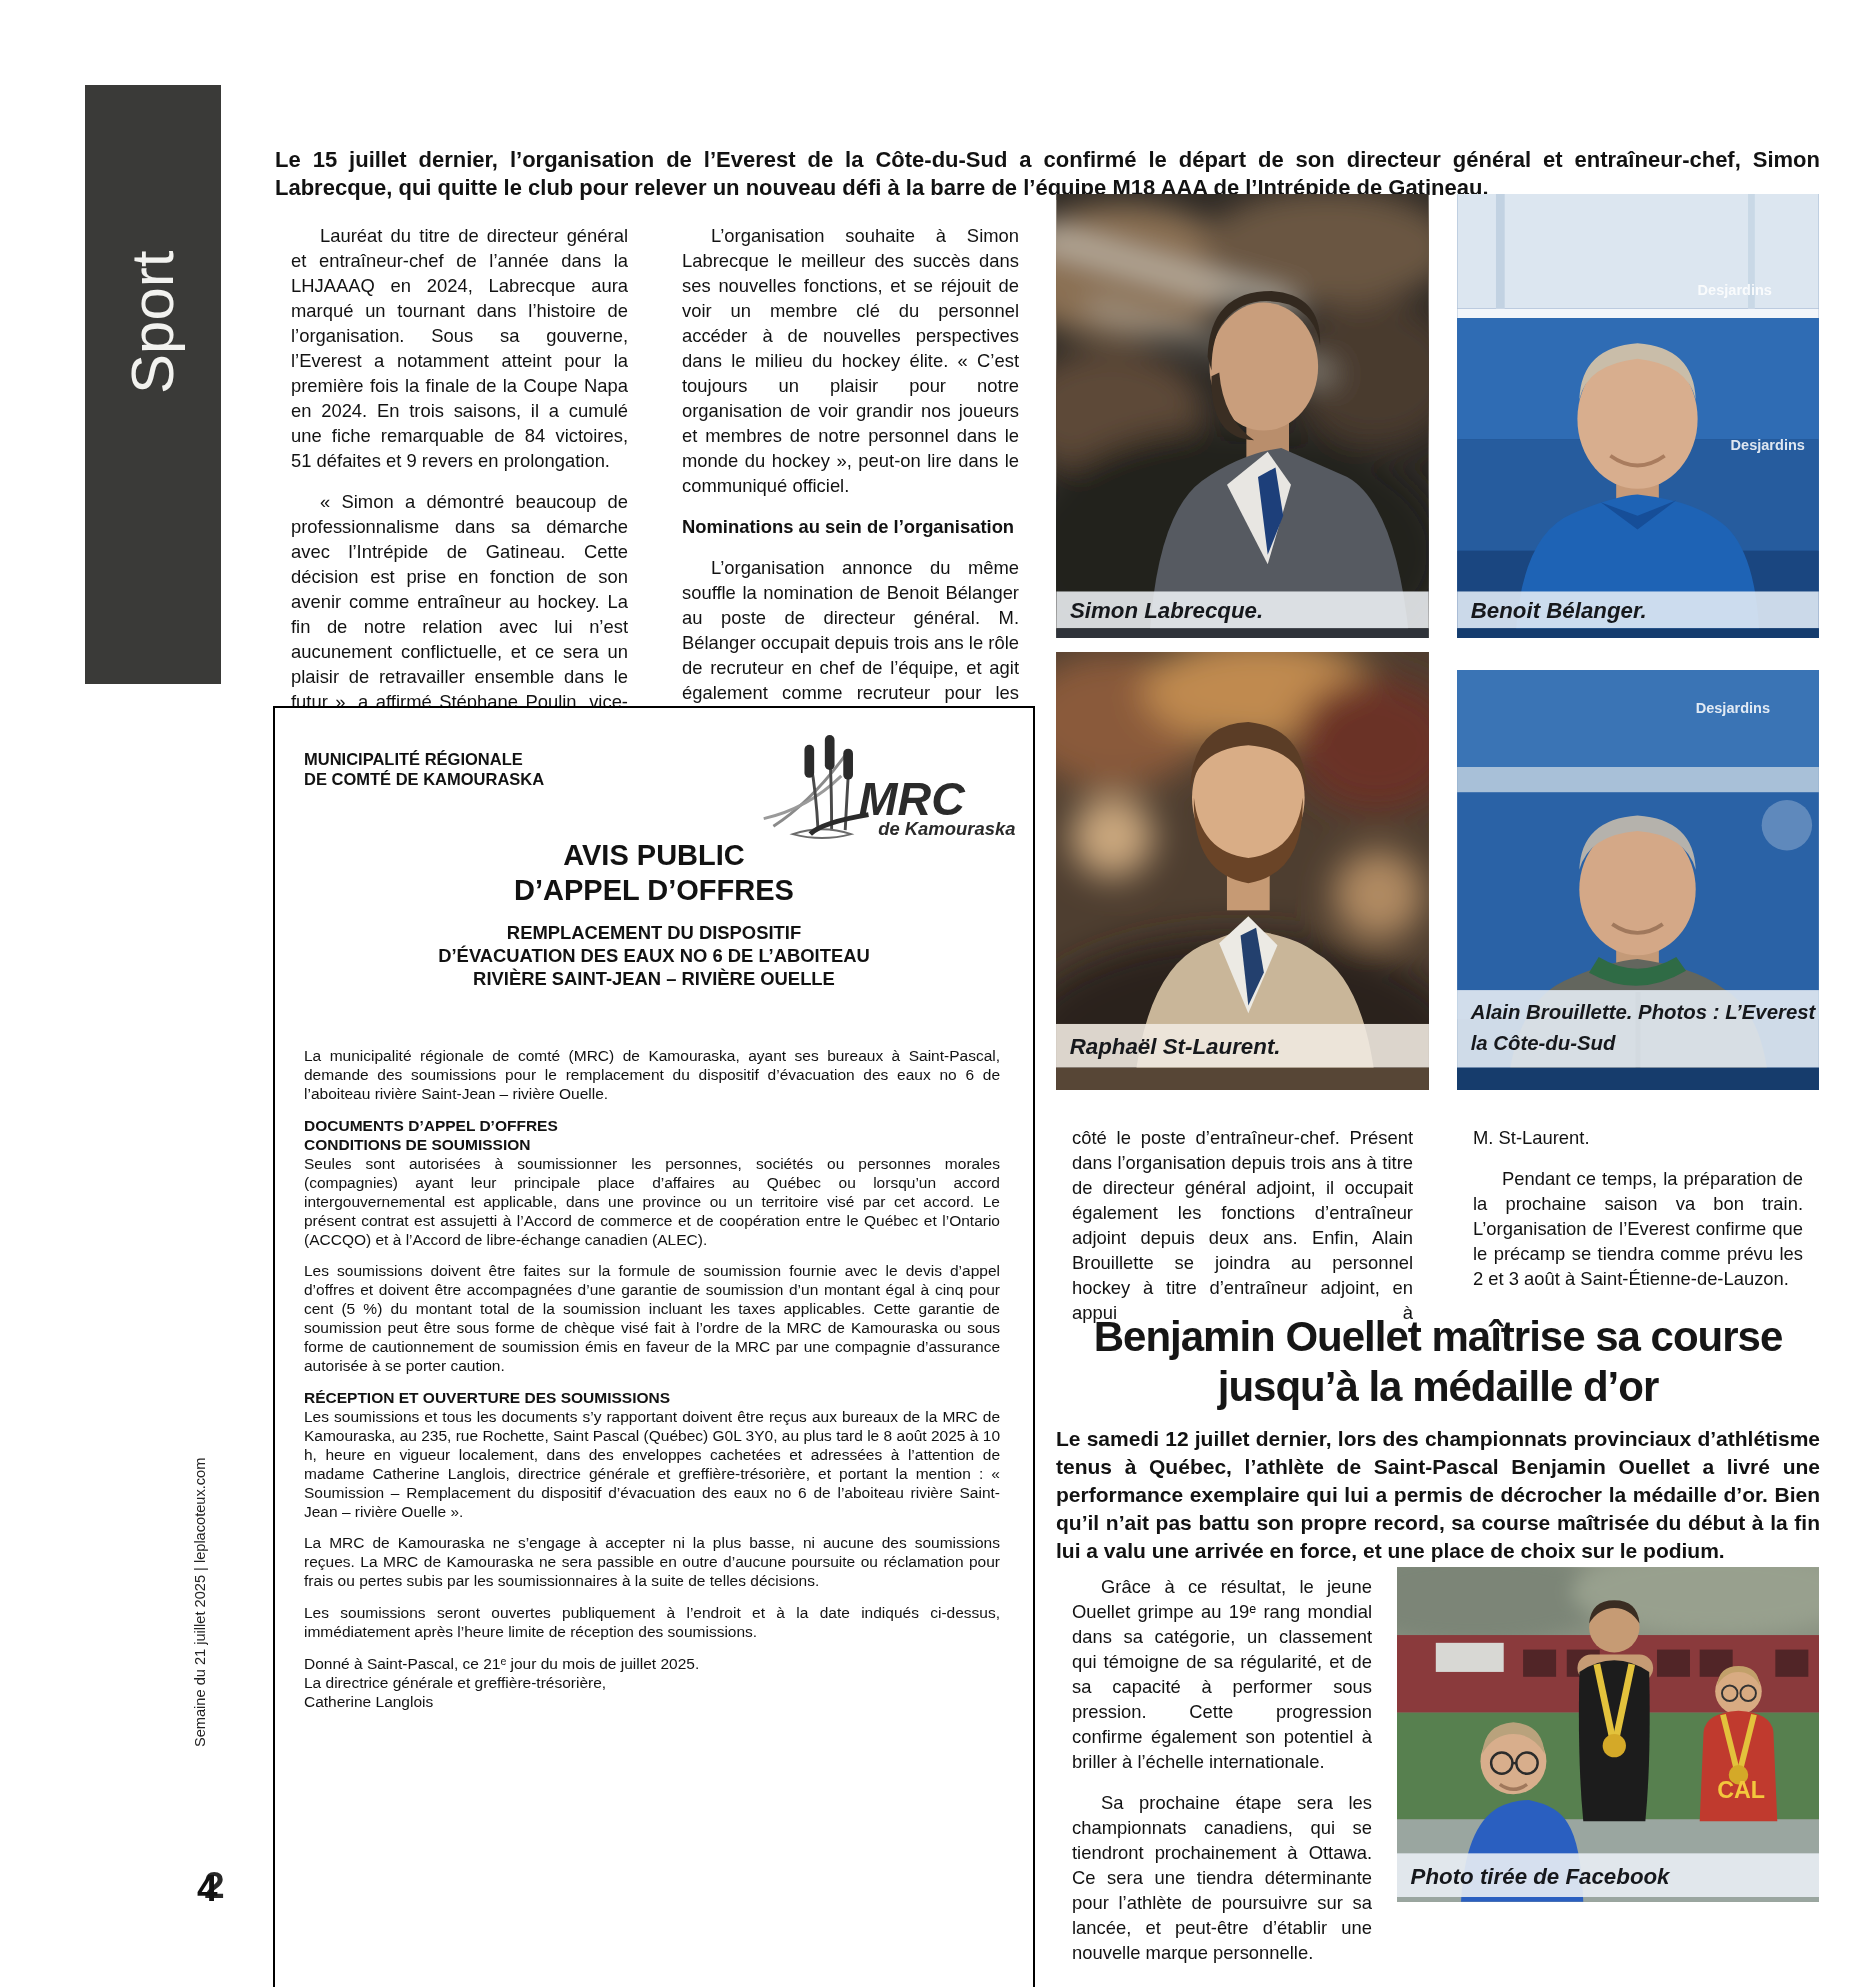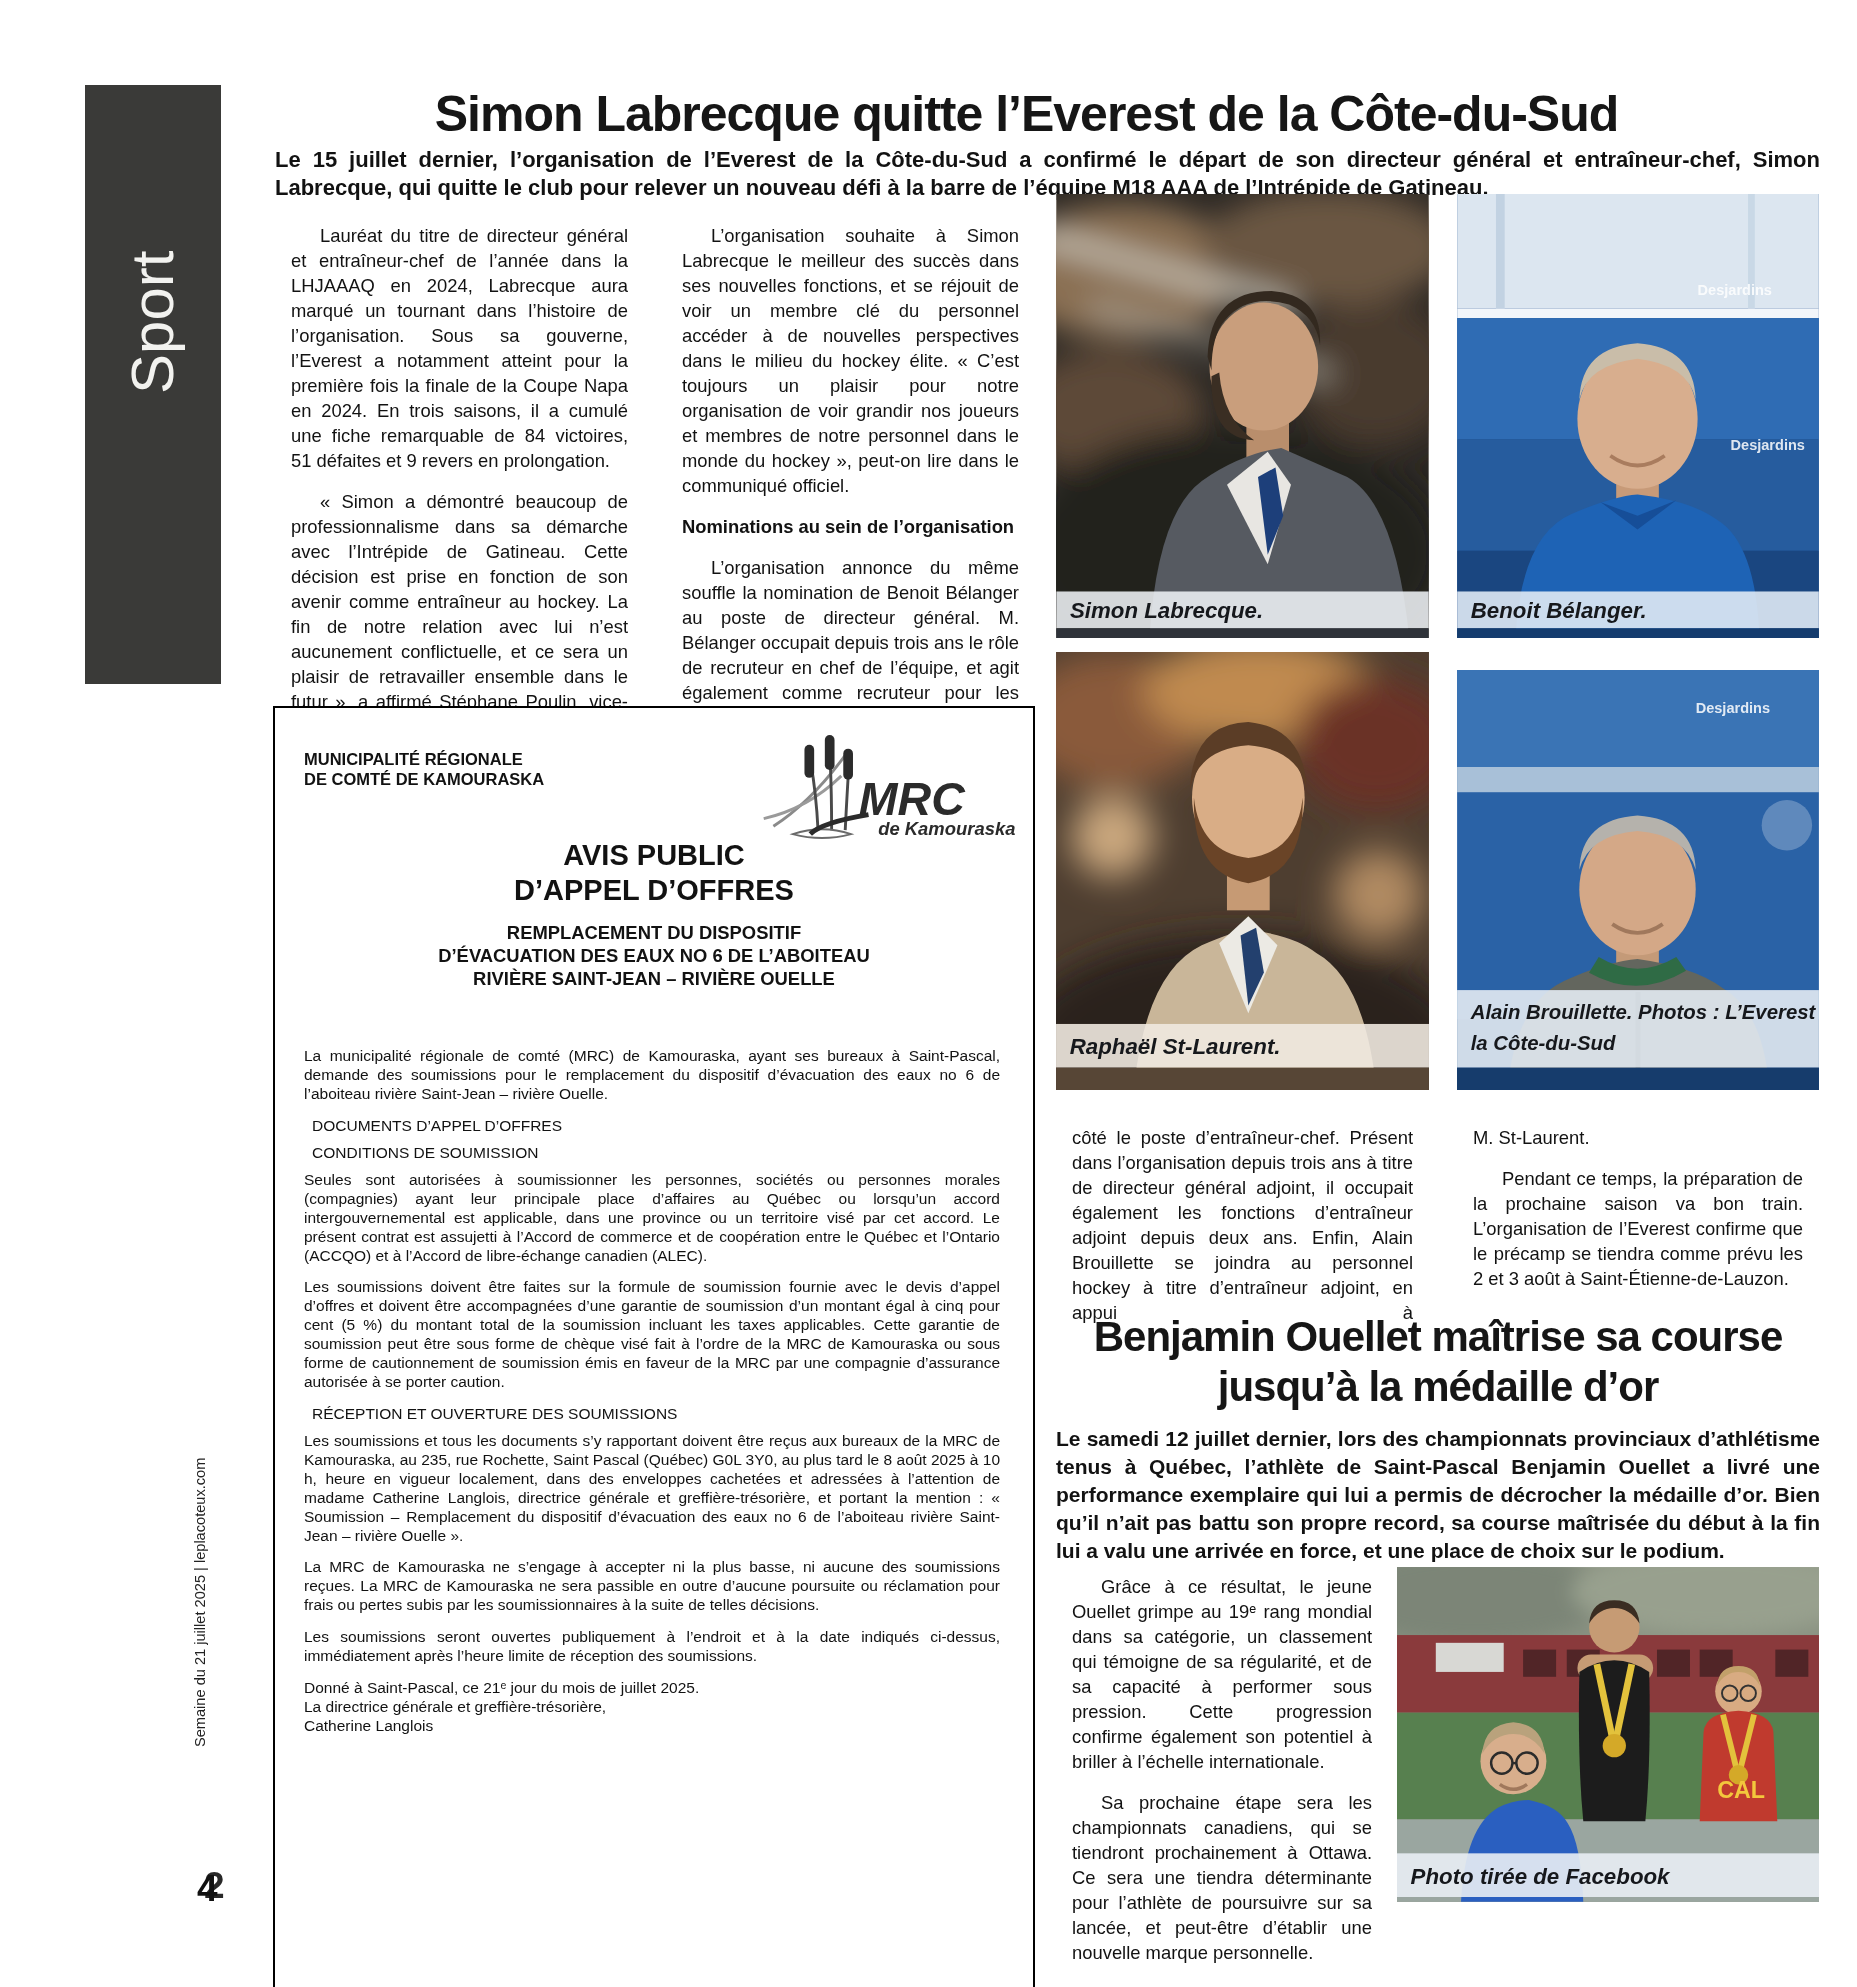--- a/index.html
+++ b/index.html
@@ -36,38 +36,37 @@
   .board{font:700 15px "Liberation Sans",sans-serif;fill:#fff;opacity:.85;}
   .jersey{font:700 24px "Liberation Sans",sans-serif;fill:#f3c73c;}
   
   .avis{left:273px;top:706px;width:762px;height:1471px;border:2.9px solid #000;box-sizing:border-box;background:#fff;}
   .avis-org{position:absolute;left:29px;top:41px;font-weight:700;font-size:16.5px;line-height:20.4px;}
   .avis-logo{position:absolute;right:17.5px;top:25px;width:262px;height:109px;}
   .avis-title{position:absolute;left:0;right:0;top:130px;text-align:center;font-size:29px;font-weight:700;line-height:35px;}
   .avis-sub{position:absolute;left:0;right:0;top:213px;text-align:center;font-size:18.4px;font-weight:700;line-height:23px;}
   .avis-flow{position:absolute;left:29px;right:33px;top:338px;font-size:15.5px;line-height:19px;}
   .avis-flow p{margin:0 0 12.6px;text-align:justify;hyphens:auto;-webkit-hyphens:auto;}
-  .avis-flow p.h{font-weight:400;margin:8px;text-align:left;}
+  .avis-flow p.h{font-weight:700;margin:0;text-align:left;}
   .avis-flow p.tight{margin:0;text-align:left;}
   .avis-code{position:absolute;right:7.8px;bottom:15.5px;font-size:12.6px;border:1px solid #000;
              padding:4.9px 1.9px;color:#222;}
   
   .edition{left:192px;top:1446px;height:301px;font-size:14.6px;color:#222;}
   .pagenum{font-size:37px;font-weight:700;color:#111;}
 </style>
 </head>
 <body>
 
 <div class="page" lang="fr">
 
   <div class="abs sport-bar">
     <div class="sport-label">Sport</div>
   </div>
 
-  <div class="abs h1">Simon Labrecque quitte l’Everest de la Côte-du-Sud</div>
   <div class="abs lede1">Le 15 juillet dernier, l’organisation de l’Everest de la Côte-du-Sud a confirmé le départ de son directeur général et entraîneur-chef, Simon Labrecque, qui quitte le club pour relever un nouveau défi à la barre de l’équipe M18 AAA de l’Intrépide de Gatineau.</div>
 
   <div class="abs bodycol col1">
     <p>Lauréat du titre de directeur général et entraîneur-chef de l’année dans la LHJAAAQ en 2024, Labrecque aura marqué un tournant dans l’histoire de l’organisation. Sous sa gouverne, l’Everest a notamment atteint pour la première fois la finale de la Coupe Napa en 2024. En trois saisons, il a cumulé une fiche remarquable de 84 victoires, 51 défaites et 9 revers en prolongation.</p>
     <p>« Simon a démontré beaucoup de professionnalisme dans sa démarche avec l’Intrépide de Gatineau. Cette décision est prise en fonction de son avenir comme entraîneur au hockey. La fin de notre relation avec lui n’est aucunement conflictuelle, et ce sera un plaisir de retravailler ensemble dans le futur », a affirmé Stéphane Poulin, vice-président hockey de l’Everest.</p>
   </div>
 
   <div class="abs bodycol col2">
     <p>L’organisation souhaite à Simon Labrecque le meilleur des succès dans ses nouvelles fonctions, et se réjouit de voir un membre clé du personnel accéder à de nouvelles perspectives dans le milieu du hockey élite. « C’est toujours un plaisir pour notre organisation de voir grandir nos joueurs et membres de notre personnel dans le monde du hockey », peut-on lire dans le communiqué officiel.</p>
     <p class="subhead">Nominations au sein de l’organisation</p>

